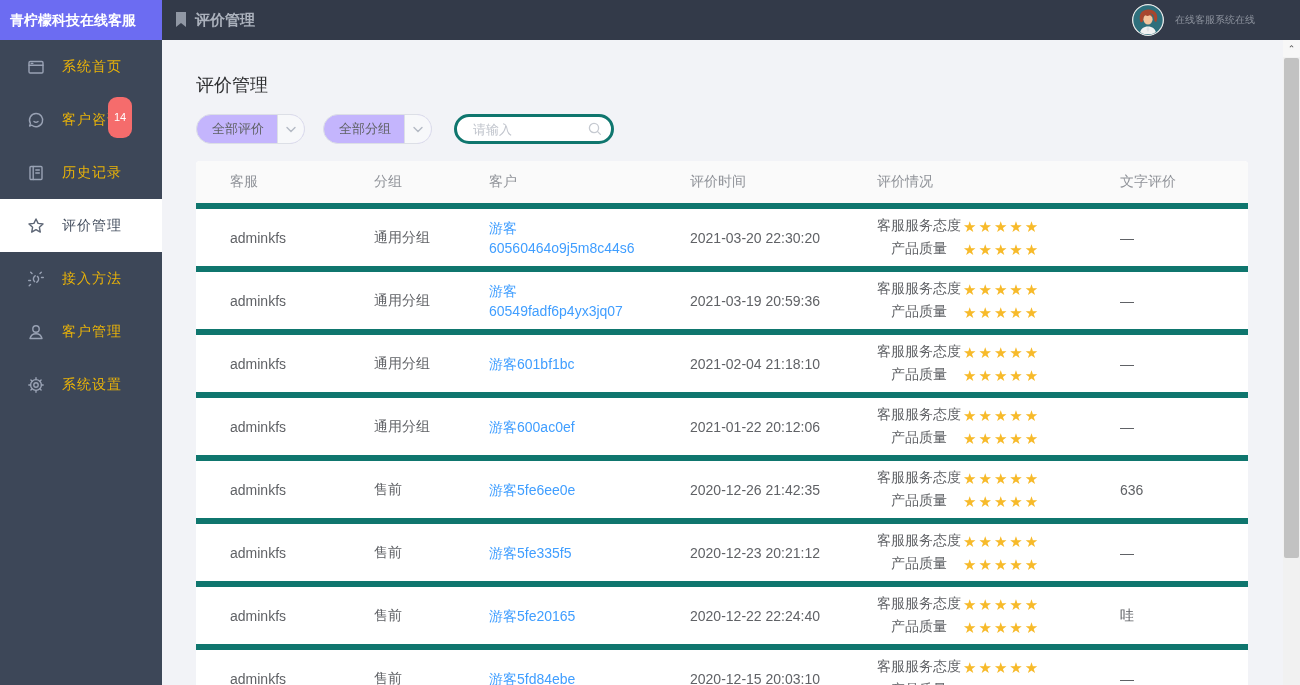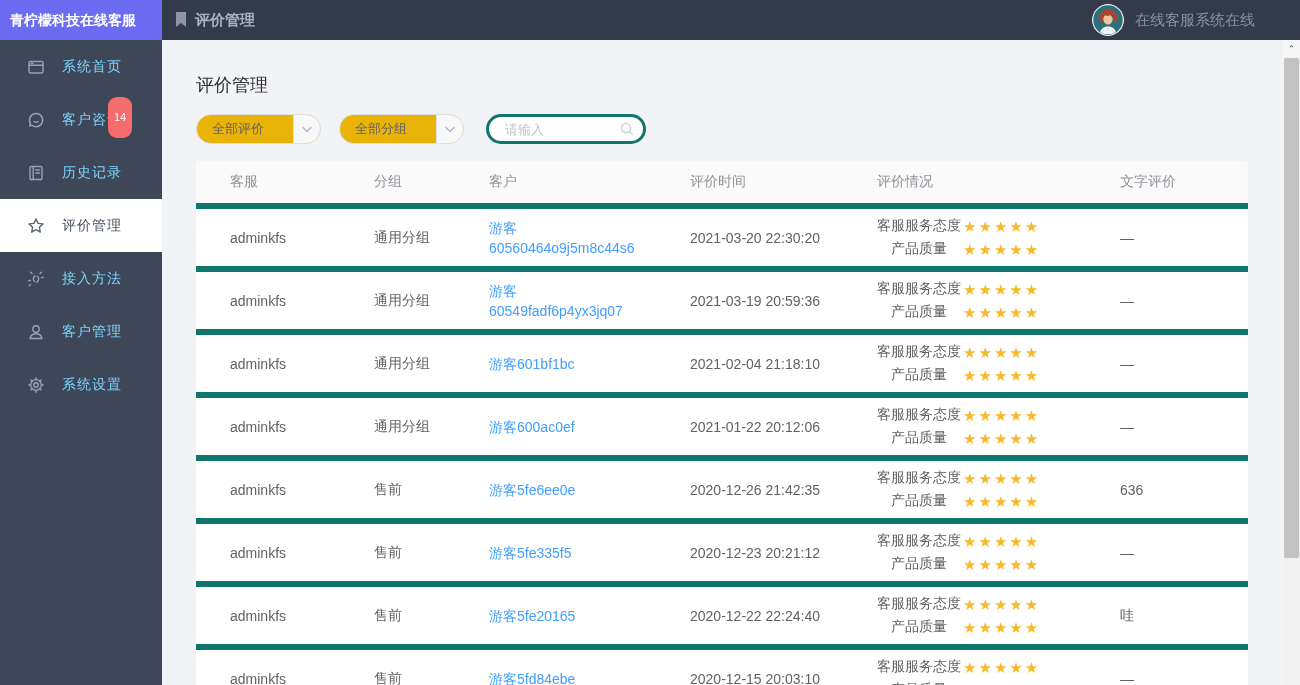--- a/index.html
+++ b/index.html
@@ -24,57 +24,57 @@
   .topbar{
     position:absolute;left:162px;top:0;right:0;height:40px;
     background:var(--topbar-bg,#333A49);
     display:flex;align-items:center;justify-content:space-between;
   }
   .crumb{display:flex;align-items:center;margin-left:12px;}
   .crumb svg{display:block;}
   .crumb-text{color:#ABB1BC;font-size:15px;margin-left:7px;font-weight:bold;}
   .topuser{display:flex;align-items:center;margin-right:45px;}
   .avatar{width:32px;height:32px;border-radius:50%;display:block;}
-  .user-status{color:#8C929D;font-size:15px;margin-left:11px;}
+  .user-status{color:#8C929D;font-size:10px;margin-left:11px;}
 
   
   .sidebar{
     position:absolute;left:0;top:40px;width:162px;bottom:0;
     background:var(--sidebar-bg,#3D4758);
   }
   .menu{padding-top:0;}
   .menu-item{
     position:relative;height:53px;display:flex;align-items:center;
     padding-left:26px;box-sizing:border-box;cursor:pointer;
   }
   .menu-item .mi-icon{width:20px;height:20px;margin-right:16px;flex:0 0 20px;}
   .menu-item .mi-icon svg{display:block;stroke:#99A2B4;fill:none;stroke-width:1.4;stroke-linecap:round;stroke-linejoin:round;}
-  .menu-item .mi-label{color:#7dd3fc;font-size:14px;letter-spacing:1px;}
+  .menu-item .mi-label{color:#eab308;font-size:14px;letter-spacing:1px;}
   .menu-item.active{background:#FFFFFF;}
   .menu-item.active .mi-label{color:#475161;}
   .menu-item.active .mi-icon svg{stroke:#5C6575;}
   .badge{
     position:absolute;left:108px;top:4px;
     background:var(--badge-red,#F56C6C);color:#fff;
     font-size:11px;line-height:17px;height:17px;padding:12px 6px;
     border-radius:9px;
   }
 
   
   .content{
     position:absolute;left:162px;top:40px;right:17px;bottom:0;
     background:#F2F3F7;box-sizing:border-box;padding-left:34px;overflow:hidden;
   }
   .page-title{margin:33px 0 0 0;font-size:18px;font-weight:400;color:#303133;}
 
   .filters{margin-top:17px;display:flex;align-items:center;}
   .select-pill{
-    display:flex;align-items:stretch;height:30px;background:#eab308;
+    display:flex;align-items:stretch;height:30px;background:#c4b5fd;
     border:1px solid #DCDFE6;border-radius:15px;box-sizing:border-box;
-    overflow:hidden;cursor:pointer;gap:16px;
+    overflow:hidden;cursor:pointer;
   }
   .sel-text{font-size:13px;color:#606266;line-height:28px;padding:0 13px 0 15px;}
   .sel-caret{
     width:26px;display:flex;align-items:center;justify-content:center;
     border-left:1px solid #DCDFE6;background:#F7F8FA;
   }
   .select-pill + .select-pill{margin-left:18px;}
   .search-pill{position:relative;margin-left:22px;}
   .search-input{
     width:160px;height:30px;box-sizing:border-box;

